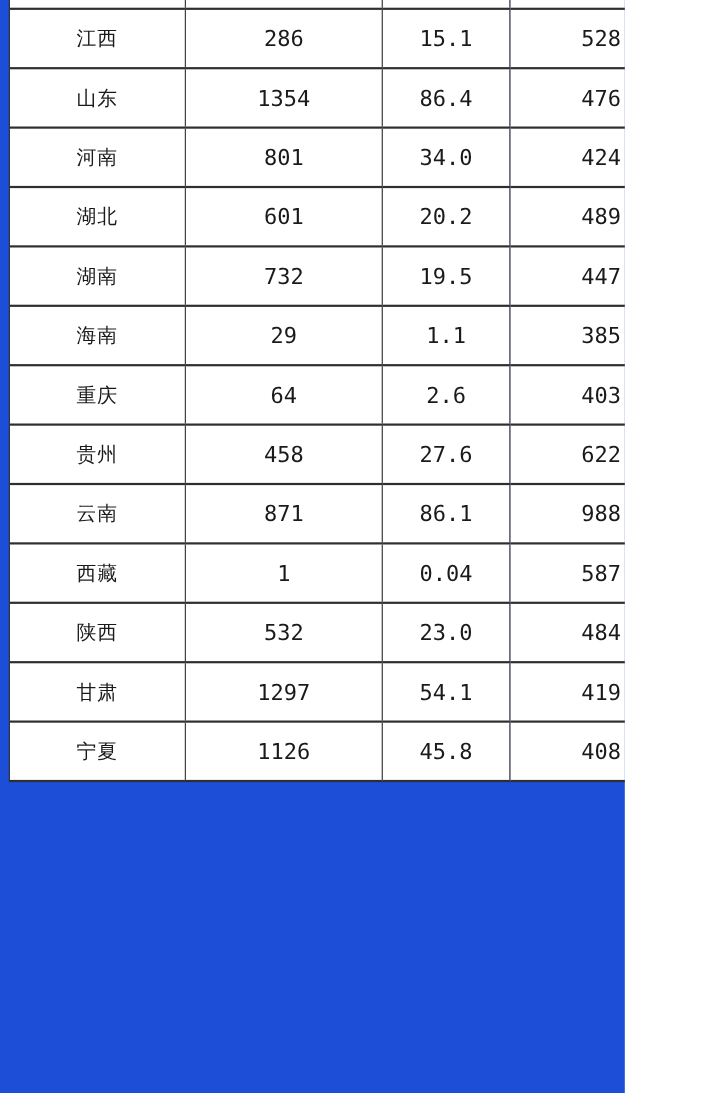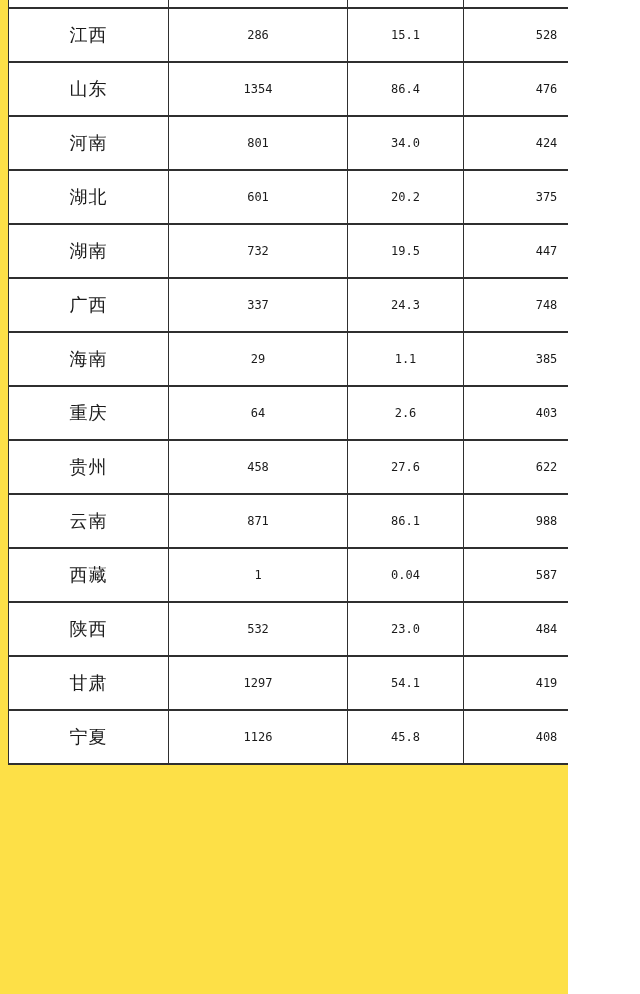--- a/index.html
+++ b/index.html
@@ -4,21 +4,21 @@
 <style>
   html, body {
     margin: 0;
     padding: 0;
     background: #ffffff;
   }
   .page {
     position: relative;
     width: 568px;
     height: 994px;
-    background: #fde047;
+    background: #1d4ed8;
     overflow: hidden;
     font-family: "DejaVu Sans", sans-serif;
   }
   table.data-table {
     position: absolute;
     left: 8px;
     top: 0;
     width: 621px;
     border-collapse: collapse;
     table-layout: fixed;
@@ -42,21 +42,21 @@
   tr.data-row td {
     height: 52px;
   }
   td.province-cell {
     font-family: "DejaVu Sans", sans-serif;
     font-size: 18px;
     letter-spacing: 1px;
   }
   td.value-cell {
     font-family: "DejaVu Sans Mono", "Liberation Mono", monospace;
-    font-size: 12px;
+    font-size: 20px;
   }
 </style>
 </head>
 <body>
 
 <div class="page">
   <table class="data-table">
     <colgroup>
       <col style="width:160px">
       <col style="width:179px">
@@ -86,33 +86,27 @@
         <tr class="data-row">
           <td class="province-cell">河南</td>
           <td class="value-cell">801</td>
           <td class="value-cell">34.0</td>
           <td class="value-cell">424</td>
         </tr>
         <tr class="data-row">
           <td class="province-cell">湖北</td>
           <td class="value-cell">601</td>
           <td class="value-cell">20.2</td>
-          <td class="value-cell">375</td>
+          <td class="value-cell">489</td>
         </tr>
         <tr class="data-row">
           <td class="province-cell">湖南</td>
           <td class="value-cell">732</td>
           <td class="value-cell">19.5</td>
           <td class="value-cell">447</td>
-        </tr>
-        <tr class="data-row">
-          <td class="province-cell">广西</td>
-          <td class="value-cell">337</td>
-          <td class="value-cell">24.3</td>
-          <td class="value-cell">748</td>
         </tr>
         <tr class="data-row">
           <td class="province-cell">海南</td>
           <td class="value-cell">29</td>
           <td class="value-cell">1.1</td>
           <td class="value-cell">385</td>
         </tr>
         <tr class="data-row">
           <td class="province-cell">重庆</td>
           <td class="value-cell">64</td>

